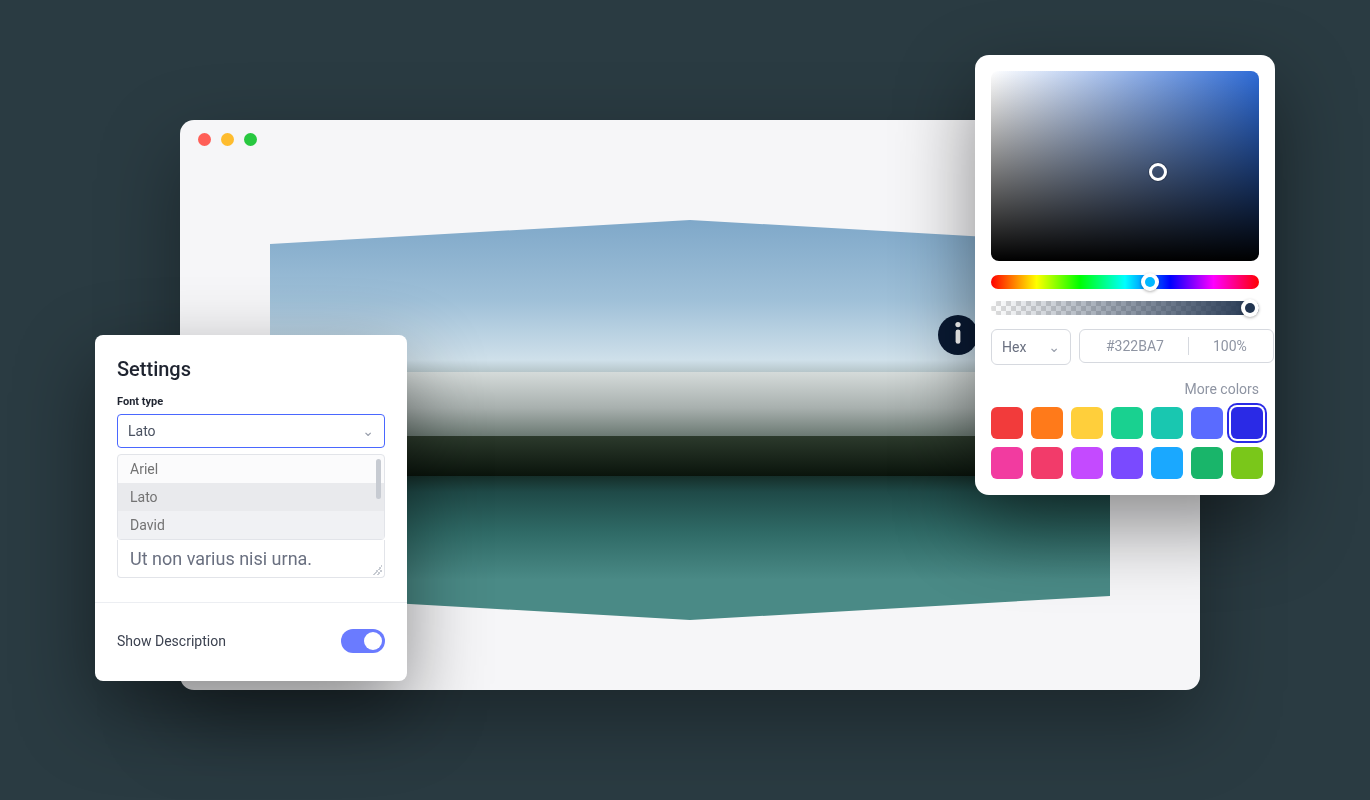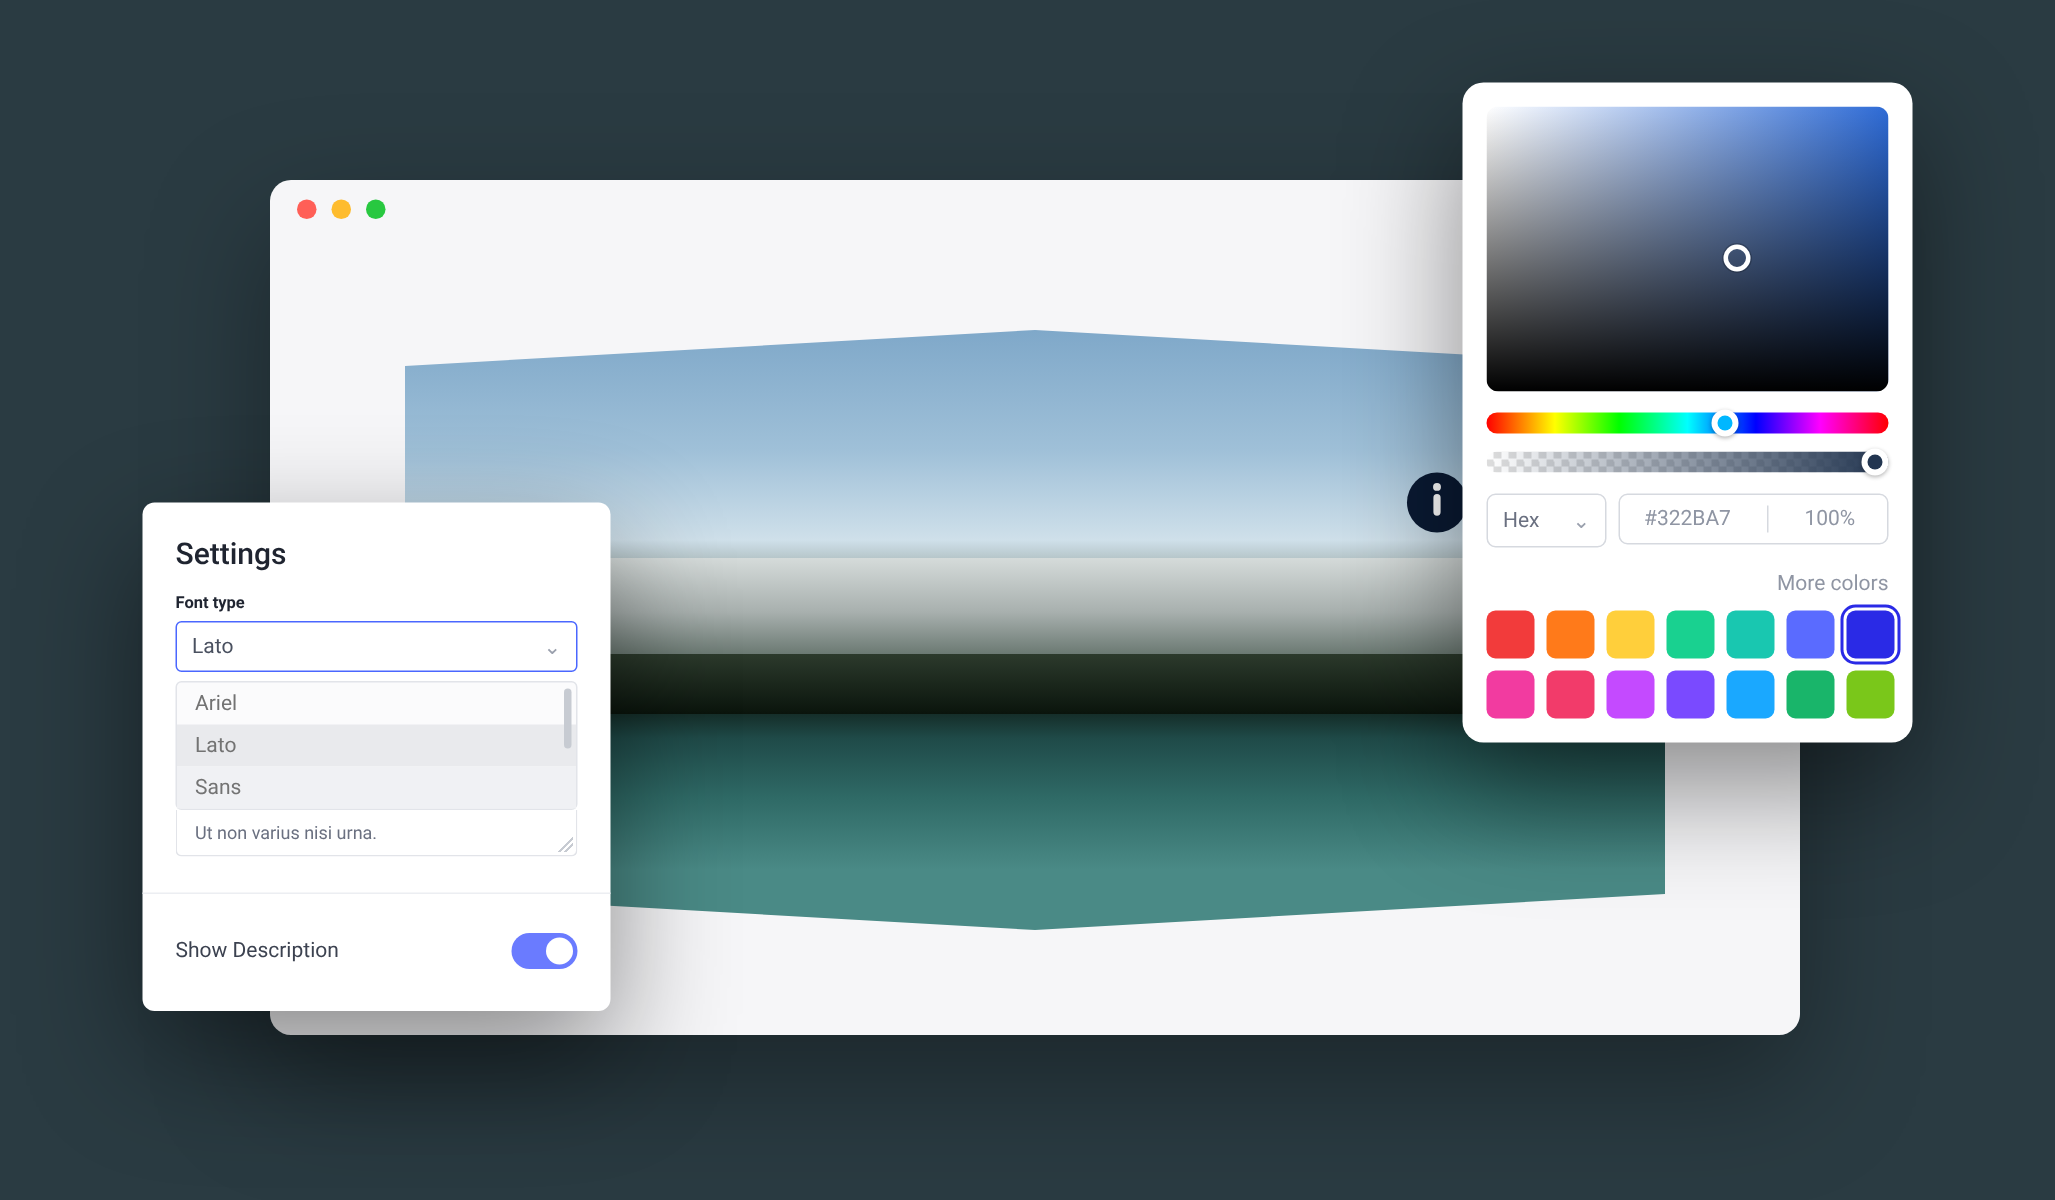--- a/index.html
+++ b/index.html
@@ -156,21 +156,21 @@
     }
     .opt.selected { background: #e9eaed; }
     .opt.hover { background: #f0f1f4; }
 
     .textarea-row {
       margin: 0 22px;
       border: 1px solid #e2e4e9;
       border-top: none;
       border-radius: 0 0 4px 4px;
       padding: 8px 12px;
-      font-size: 12px;
+      font-size: 18px;
       color: #6a7080;
       position: relative;
       background: #fff;
     }
     .resize-handle {
       position: absolute;
       right: 2px;
       bottom: 2px;
       width: 10px;
       height: 10px;
@@ -317,21 +317,21 @@
       font-size: 14px;
       color: #6a7080;
     }
     .hex-input {
       flex: 1;
       height: 34px;
       border: 1px solid #d6d9df;
       border-radius: 6px;
       display: flex;
       align-items: center;
-      padding: 0 16px;
+      padding: 0 26px;
       font-size: 14px;
       color: #8f95a3;
       gap: 24px;
     }
     .hex-input .sep {
       width: 1px;
       height: 18px;
       background: #d6d9df;
     }
 
@@ -386,21 +386,21 @@
 
   <div class="select-box">
     <span>Lato</span>
     <span class="chev">⌄</span>
   </div>
 
   <div class="dropdown">
     <div class="dropdown-scroll"></div>
     <div class="opt">Ariel</div>
     <div class="opt selected">Lato</div>
-    <div class="opt hover">Sans</div>
+    <div class="opt hover">David</div>
   </div>
   <div class="textarea-row">
     <span>Ut non varius nisi urna.</span>
     <div class="resize-handle"></div>
   </div>
 
   <div class="divider"></div>
 
   <div class="toggle-row">
     <span>Show Description</span>

